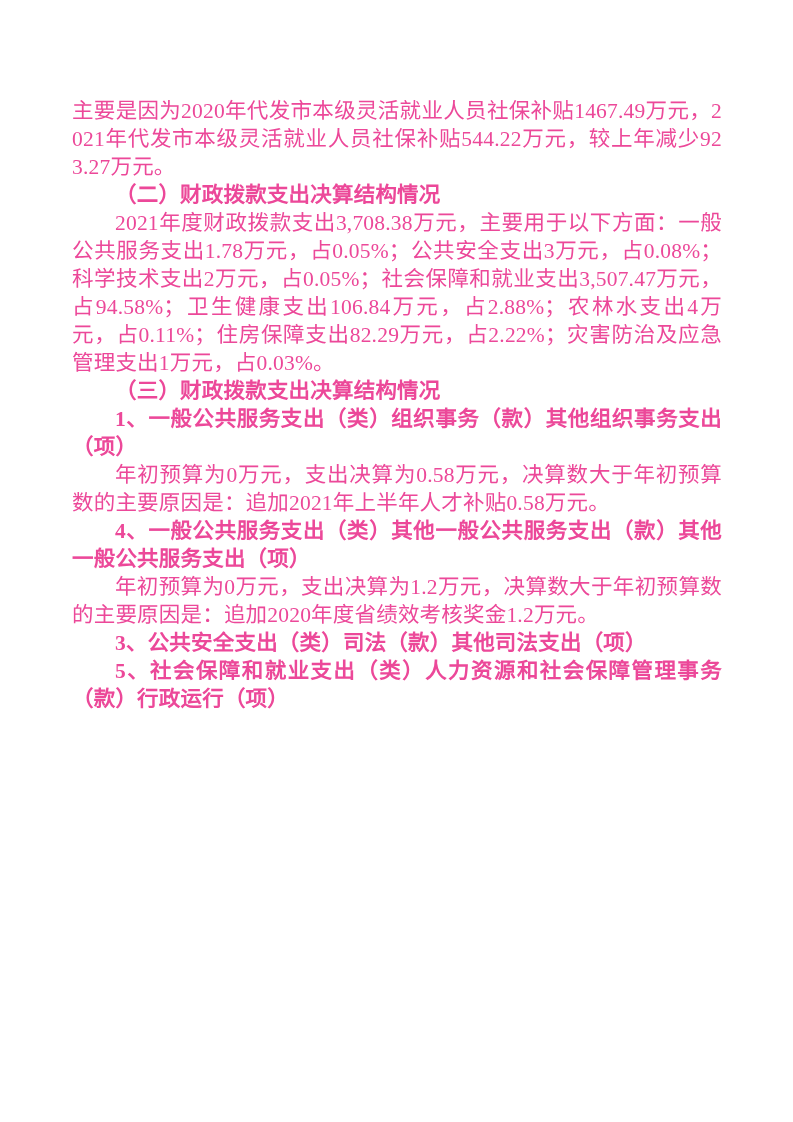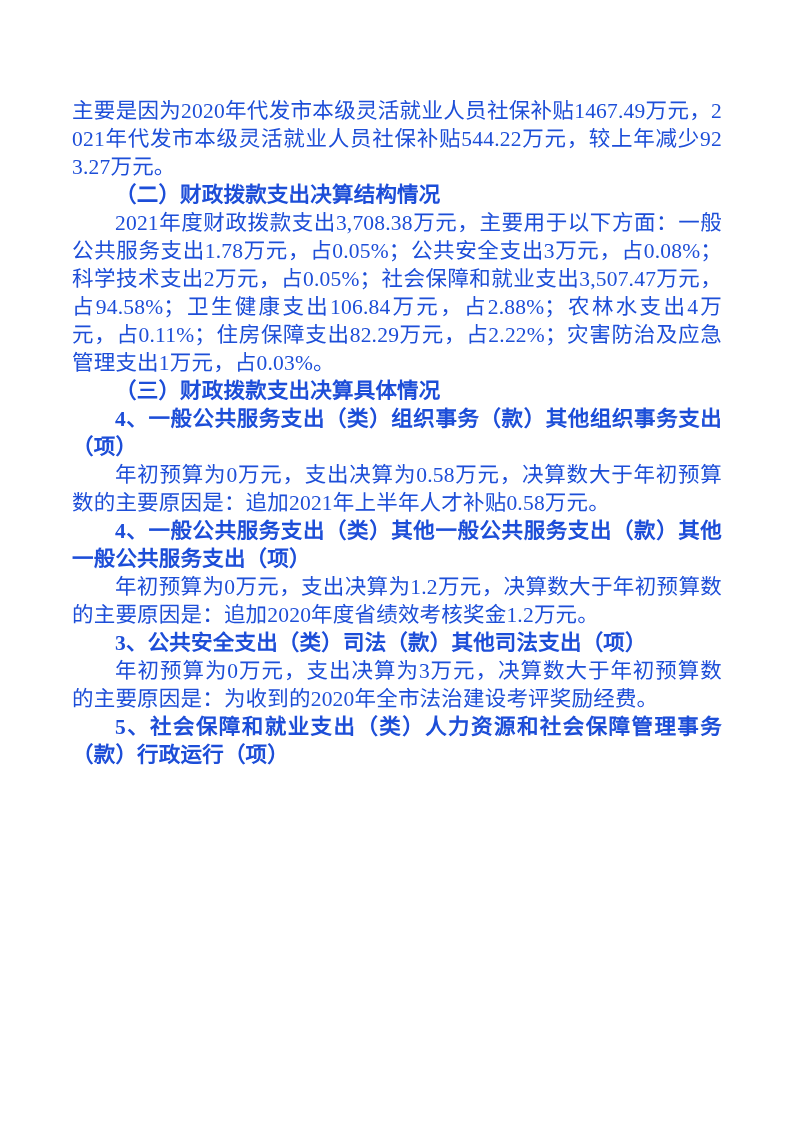--- a/index.html
+++ b/index.html
@@ -9,21 +9,21 @@
   }
   .page {
     position: relative;
     width: 793px;
     height: 824px;
     background: #ffffff;
     box-sizing: border-box;
     padding: 97px 71px 0 72px;
     overflow: hidden;
     font-family: "Liberation Serif", "DejaVu Serif", serif;
-    color: #1d4ed8;
+    color: #ec4899;
   }
   .para {
     margin: 0;
     font-size: 21.5px;
     line-height: 28px;
     text-align: justify;
     text-indent: 2em;
     word-break: break-all;
     letter-spacing: 0.2px;
   }
@@ -34,21 +34,20 @@
     font-weight: bold;
   }
 </style>
 </head>
 <body>
 
 <div class="page">
   <p class="para no-indent">主要是因为2020年代发市本级灵活就业人员社保补贴1467.49万元，2021年代发市本级灵活就业人员社保补贴544.22万元，较上年减少923.27万元。</p>
   <p class="para heading">（二）财政拨款支出决算结构情况</p>
   <p class="para">2021年度财政拨款支出3,708.38万元，主要用于以下方面：一般公共服务支出1.78万元，占0.05%；公共安全支出3万元，占0.08%；科学技术支出2万元，占0.05%；社会保障和就业支出3,507.47万元，占94.58%；卫生健康支出106.84万元，占2.88%；农林水支出4万元，占0.11%；住房保障支出82.29万元，占2.22%；灾害防治及应急管理支出1万元，占0.03%。</p>
-  <p class="para heading">（三）财政拨款支出决算具体情况</p>
-  <p class="para heading">4、一般公共服务支出（类）组织事务（款）其他组织事务支出（项）</p>
+  <p class="para heading">（三）财政拨款支出决算结构情况</p>
+  <p class="para heading">1、一般公共服务支出（类）组织事务（款）其他组织事务支出（项）</p>
   <p class="para">年初预算为0万元，支出决算为0.58万元，决算数大于年初预算数的主要原因是：追加2021年上半年人才补贴0.58万元。</p>
   <p class="para heading">4、一般公共服务支出（类）其他一般公共服务支出（款）其他一般公共服务支出（项）</p>
   <p class="para">年初预算为0万元，支出决算为1.2万元，决算数大于年初预算数的主要原因是：追加2020年度省绩效考核奖金1.2万元。</p>
   <p class="para heading">3、公共安全支出（类）司法（款）其他司法支出（项）</p>
-  <p class="para">年初预算为0万元，支出决算为3万元，决算数大于年初预算数的主要原因是：为收到的2020年全市法治建设考评奖励经费。</p>
   <p class="para heading">5、社会保障和就业支出（类）人力资源和社会保障管理事务（款）行政运行（项）</p>
 </div>
 
 </body></html>

